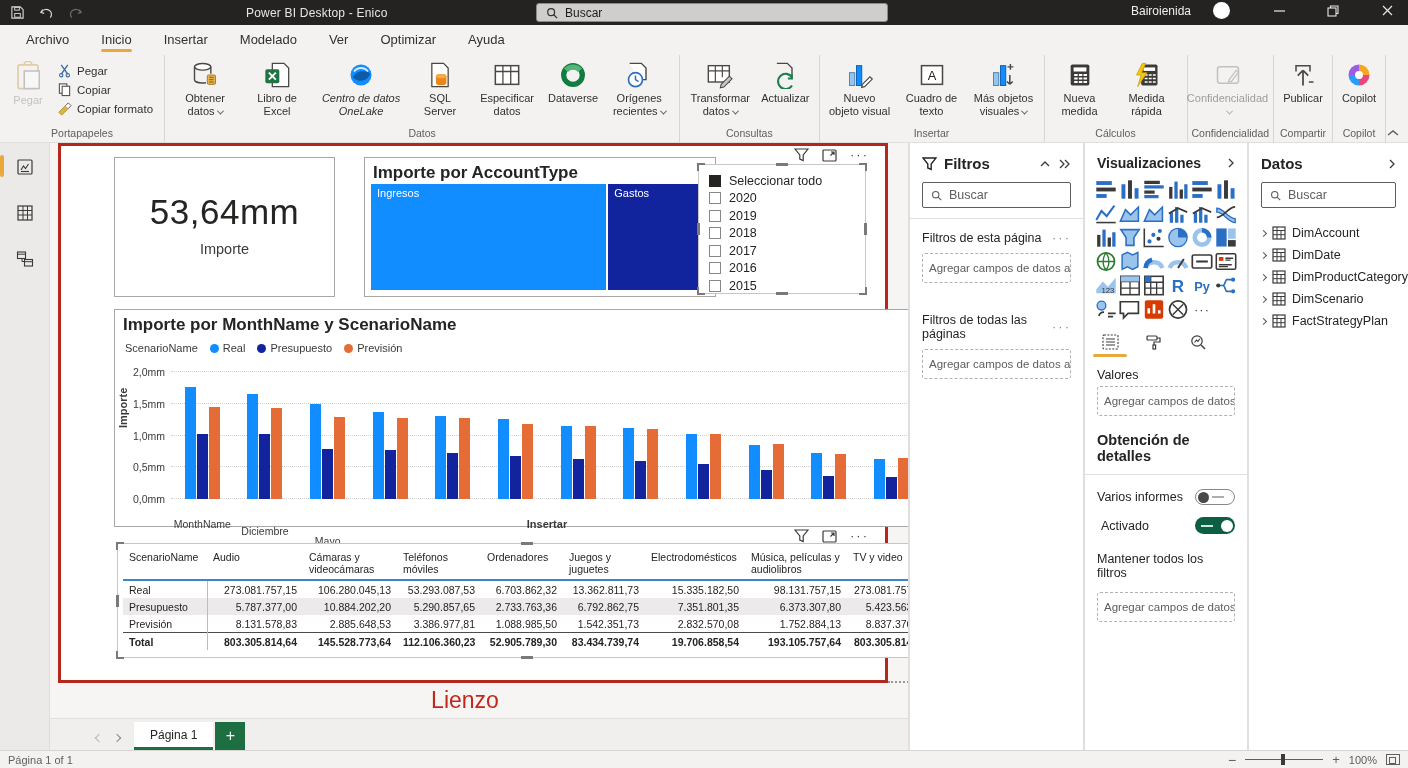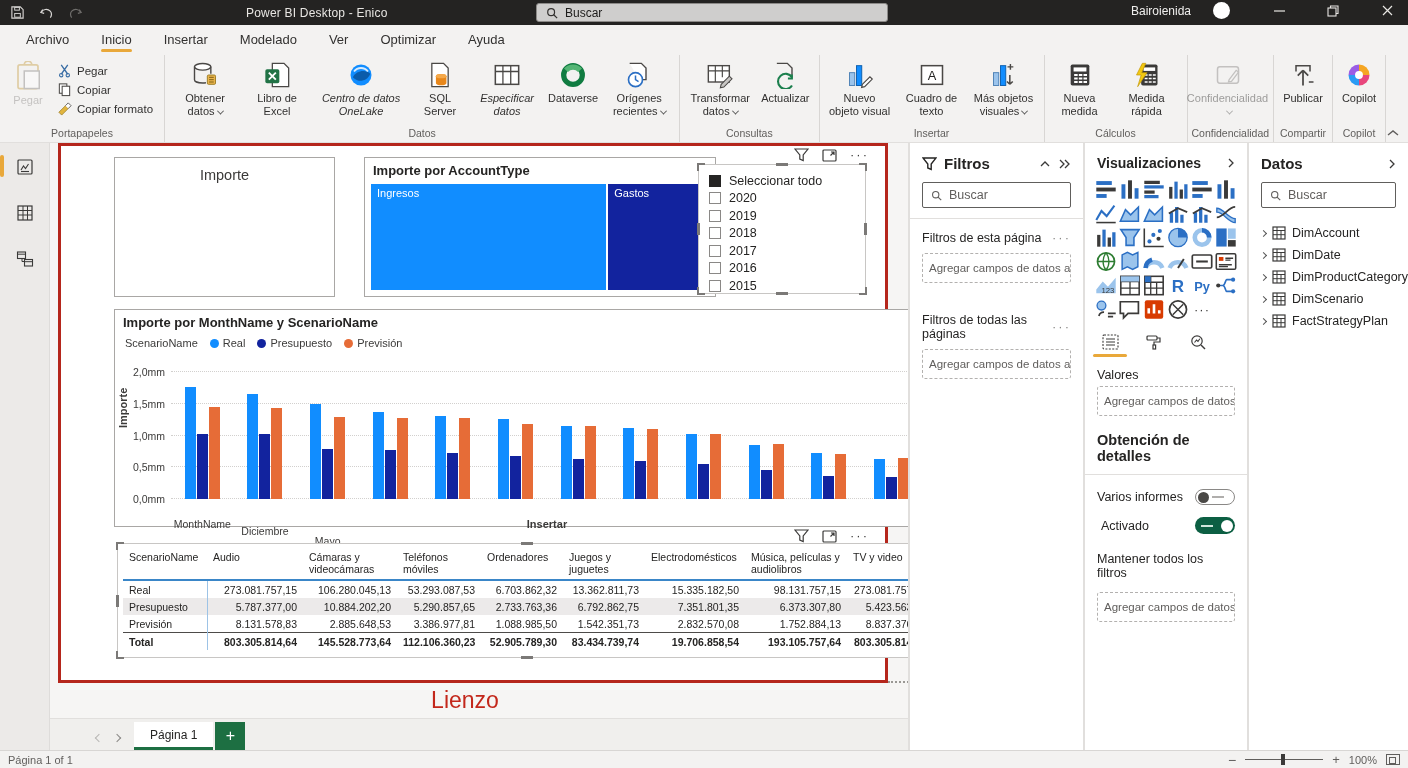--- a/index.html
+++ b/index.html
@@ -55,21 +55,21 @@
   .vborder { border:1px solid #a9a7a5; }
   .vh-icons { position:absolute; display:flex; gap:13px; align-items:center; color:#3b3a39; }
   .vh-ic { width:15px; height:14px; }
   .dots3 { font-size:13px; letter-spacing:2px; color:#3b3a39; line-height:8px; }
 
   
   .card-value { font-size:35px; color:#252423; text-align:center; margin-top:34px; letter-spacing:.5px; }
   .card-label { font-size:14.5px; color:#3b3a39; text-align:center; margin-top:9px; }
 
   
-  .vtitle { font-size:13px; font-weight:700; color:#252423; padding:5px 8px 3px; }
+  .vtitle { font-size:17px; font-weight:700; color:#252423; padding:5px 8px 3px; }
   .tm-blocks { position:absolute; left:6px; right:6px; top:26px; bottom:6px; display:flex; gap:2px; }
   .tm-block { position:relative; }
   .tm-lab { position:absolute; left:6px; top:3px; color:#fff; font-size:11px; }
 
   
   .slicer-row { display:flex; align-items:center; gap:8px; height:17.5px; font-size:12.5px; color:#252423; padding-left:10px; }
   .cbx { width:12px; height:12px; border:1px solid #8a8886; background:#fff; flex:0 0 auto; }
   .cbx.filled { background:#252423; border-color:#252423; }
 
   
@@ -295,21 +295,21 @@
           <span class="ric">
             <svg viewBox="0 0 24 24" width="100%" height="100%">
               <path d="M5 2 h10 l4 4 v16 H5 z" fill="#fff" stroke="#4a4846" stroke-width="1.1"></path>
               <ellipse cx="13" cy="13" rx="4.5" ry="1.8" fill="#e8871a"></ellipse>
               <path d="M8.5 13 v6 c0 1 2 1.8 4.5 1.8 s4.5-.8 4.5-1.8 v-6" fill="#e8871a"></path>
               <ellipse cx="13" cy="13" rx="4.5" ry="1.8" fill="#f5a94a"></ellipse>
             </svg>
           </span>
           <span class="rlabel">SQL Server</span>
         </div>
-        <div class="rbtn" style="max-width: 72px; font-style: italic;">
+        <div class="rbtn" style="max-width: 72px;">
           <span class="ric">
             <svg viewBox="0 0 24 24" width="100%" height="100%">
               <rect x="2" y="4" width="20" height="16" fill="#fff" stroke="#4a4846" stroke-width="1.3"></rect>
               <path d="M2 9 h20 M8.5 4 v16 M15.2 4 v16" stroke="#4a4846" stroke-width="1.1"></path>
             </svg>
           </span>
           <span class="rlabel">Especificar datos</span>
         </div>
         <div class="rbtn" style="max-width: 62px;">
           <span class="ric">
@@ -503,20 +503,21 @@
         </span>
       </div>
     </div>
 
   <div class="canvas-col">
     <div class="red-frame"></div>
     <div class="page-dash"></div>
     <div class="lienzo">Lienzo</div>
 
     <div class="visual vborder" style="left:64px; top:14px; width:221px; height:140px;">
+      <div class="card-value">53,64mm</div>
       <div class="card-label">Importe</div>
     </div>
 
     <div class="visual vborder" style="left:314px; top:14px; width:352px; height:140px;">
       <div class="vtitle">Importe por AccountType</div>
       <div class="tm-blocks">
           <div class="tm-block" style="flex: 70 1 0%; background: rgb(17, 141, 255);">
             <span class="tm-lab">Ingresos</span>
           </div>
           <div class="tm-block" style="flex: 30 1 0%; background: rgb(18, 35, 158);">

